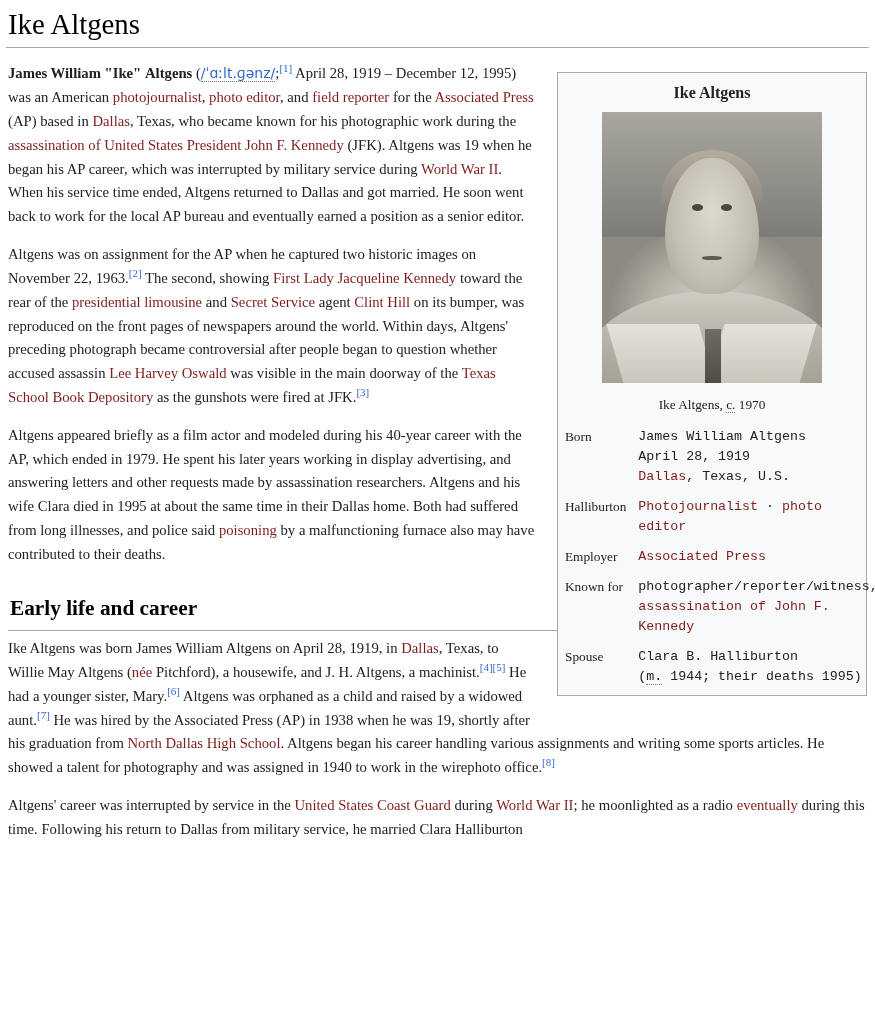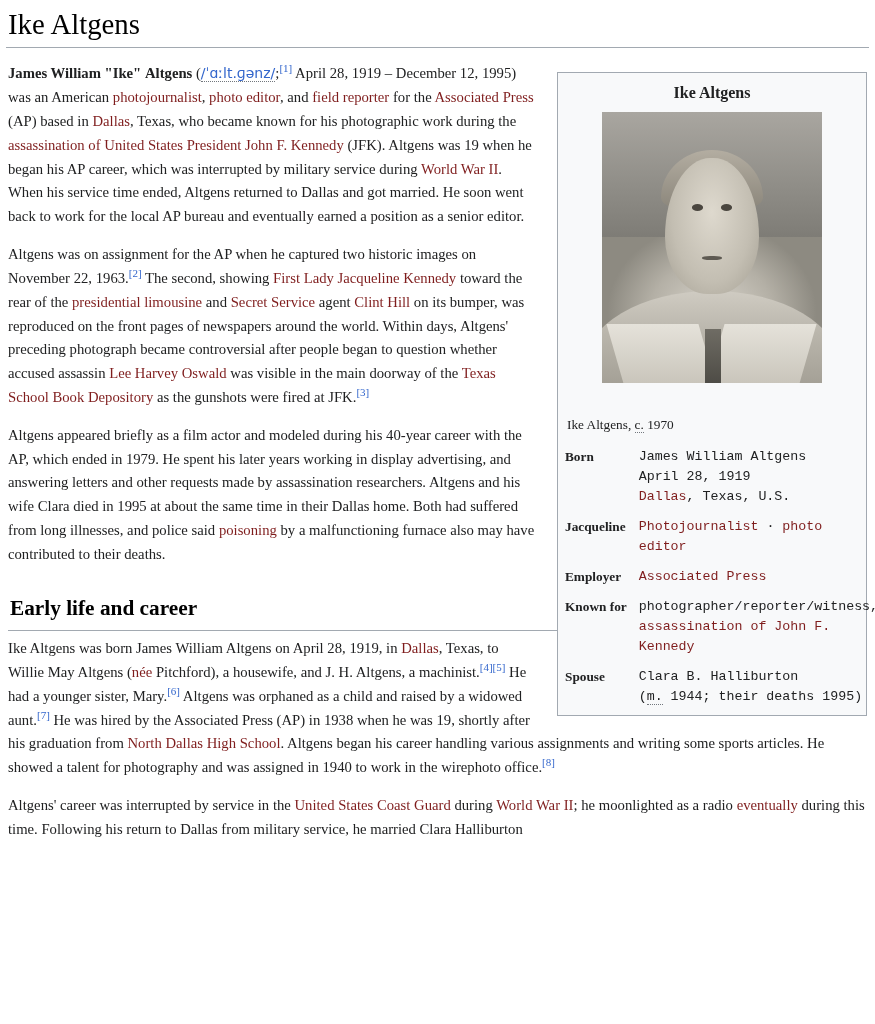--- a/index.html
+++ b/index.html
@@ -139,35 +139,34 @@
     position: absolute; top: 53%; left: 45.5%;
     width: 9%; height: 1.6%;
     background: #5e5a52; border-radius: 40%;
   }
   .photo .tie {
     position: absolute; bottom: 0; left: 47%;
     width: 7%; height: 20%;
     background: linear-gradient(180deg, #6f6c64, #4e4c46);
   }
   .infobox-caption {
-    text-align: left;
+    text-align: center;
     font-size: 13.3px;
     padding: 4px 6px 8px 6px;
     line-height: 1.45;
-    margin-top: 20px;
   }
   table.infobox-table {
     width: 100%;
     border-collapse: collapse;
     font-size: 13.3px;
   }
   table.infobox-table th {
     text-align: left;
     vertical-align: top;
-    font-weight: bold;
+    font-weight: normal;
     padding: 5px 8px 5px 4px;
     white-space: nowrap;
     width: 86px;
   }
   table.infobox-table td {
     text-align: left;
     vertical-align: top;
     padding: 5px 4px 5px 4px;
     line-height: 1.5;
     font-family: Liberation Mono, monospace;
@@ -206,21 +205,21 @@
         <tbody>
           <tr>
             <th>Born</th>
             <td>
               <span>James William Altgens</span><br>
               <span>April 28, 1919</span><br>
               <a href="#">Dallas</a><span>, Texas, U.S.</span>
             </td>
           </tr>
           <tr>
-            <th>Jacqueline</th>
+            <th>Halliburton</th>
             <td>
               <a href="#">Photojournalist</a>
               <span class="sep">·</span>
               <a href="#">photo editor</a>
             </td>
           </tr>
           <tr>
             <th>Employer</th>
             <td>
               <a href="#">Associated Press</a>

